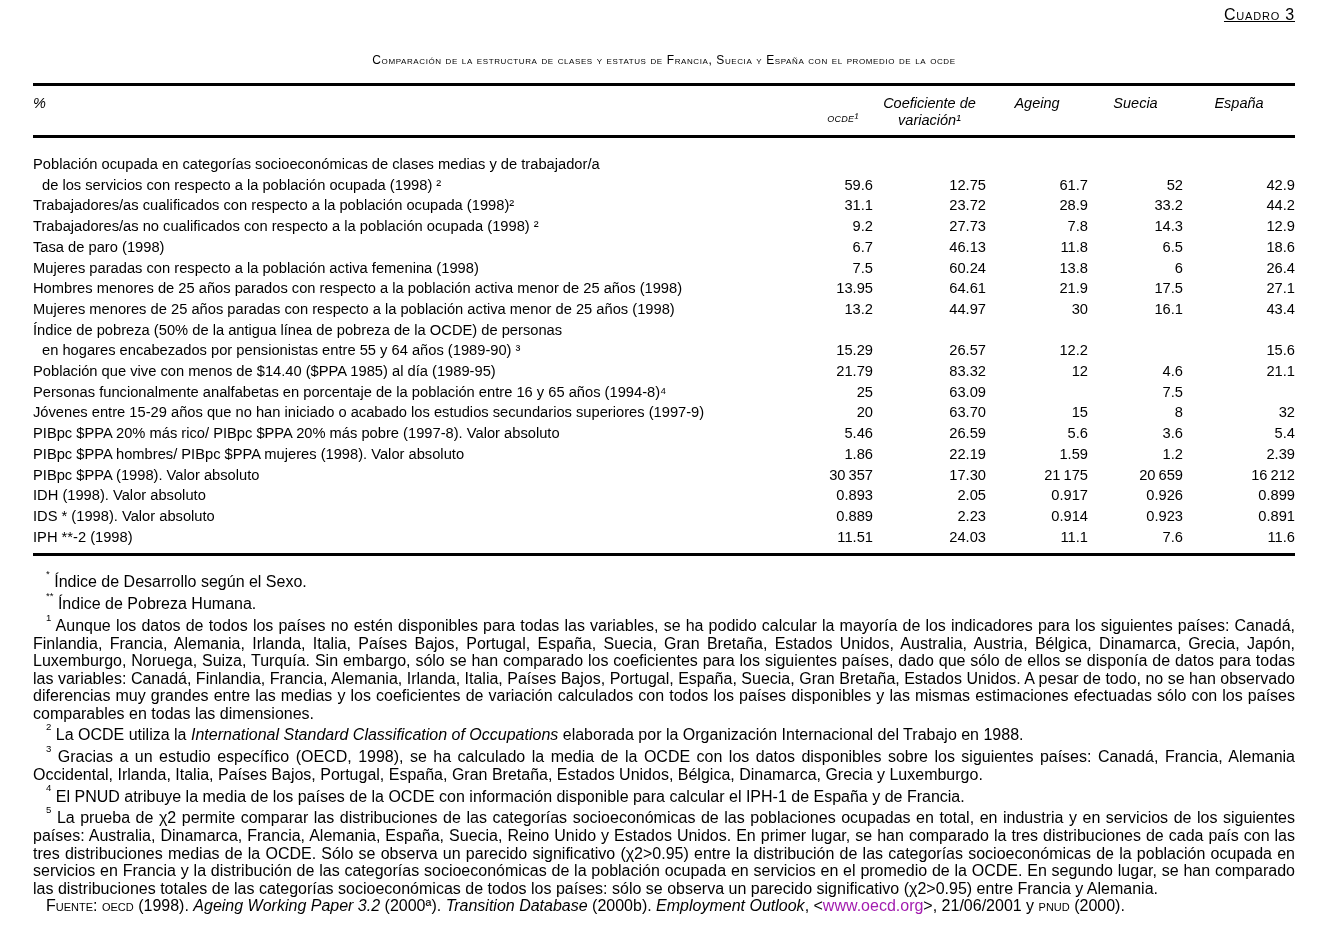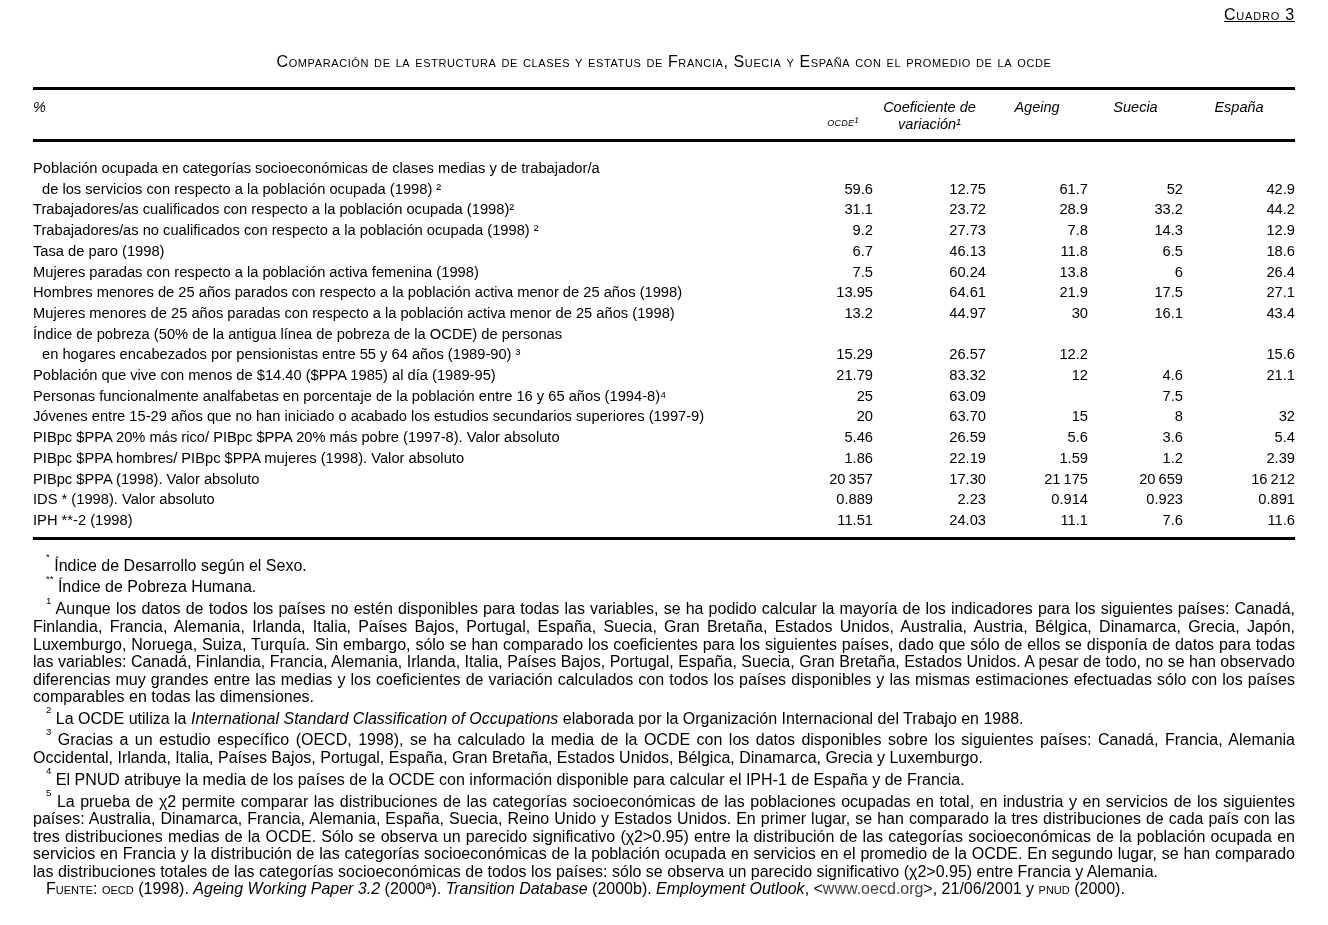--- a/index.html
+++ b/index.html
@@ -2,21 +2,21 @@
 <html><head>
 <meta charset="utf-8">
 <style>
   html, body { margin:0; padding:0; background:#ffffff; color:#000; }
   body { width:1328px; height:925px; overflow:hidden;
          font-family:"Liberation Sans","DejaVu Sans",sans-serif; }
   .page { padding:6px 33px 0 33px; }
 
   .title { text-align:right; font-variant:small-caps; font-size:16px;
            letter-spacing:0.8px;text-decoration:underline; }
-  .subtitle { text-align:center; font-variant:small-caps; font-size:16px;
+  .subtitle { text-align:center; font-variant:small-caps; font-size:12px;
               letter-spacing:0.6px; margin-top:29px; }
 
   table.cuadro { width:100%; table-layout:fixed; border-collapse:collapse;
                  margin-top:16px; border-top:3px solid #000; border-bottom:3px solid #000; }
   thead { border-bottom:3px solid #000; }
   th { font-weight:normal; font-style:italic; font-size:14.5px;
        vertical-align:top; padding:9px 0 7px 0; line-height:16.5px; }
   th.lblcol { text-align:left; }
   th.numcol { text-align:center; }
   th.sc { font-size:12.5px; padding-top:24px; letter-spacing:0.3px; }
@@ -28,21 +28,21 @@
   td.lbl { text-align:left; }
   td.lbl.indent { padding-left:9px; }
   td.num { text-align:right; }
 
   .notes { margin-top:13px; font-size:16px; line-height:17.5px; }
   .notes p { margin:0; text-indent:13px; text-align:justify; }
   .notes p.short { text-align:left; }
   .notes sup { font-size:60%; position:relative; top:-0.45em; }
   .it { font-style:italic; }
   .sc { font-variant:small-caps; }
-  .link { color:#404040;margin-top:32px; }
+  .link { color:#a21caf;margin-top:32px; }
 </style>
 </head>
 <body>
 
 <div class="page">
 
   <div class="title">Cuadro 3</div>
   <div class="subtitle">Comparación de la estructura de clases y estatus de Francia, Suecia y España con el promedio de la ocde</div>
 
   <table class="cuadro">
@@ -180,25 +180,33 @@
         <tr>
       <td class="lbl">PIBpc $PPA hombres/ PIBpc $PPA mujeres (1998). Valor absoluto</td>
       <td class="num">1.86</td>
       <td class="num">22.19</td>
       <td class="num">1.59</td>
       <td class="num">1.2</td>
       <td class="num">2.39</td>
     </tr>
         <tr>
       <td class="lbl">PIBpc $PPA (1998). Valor absoluto</td>
-      <td class="num">20 357</td>
+      <td class="num">30 357</td>
       <td class="num">17.30</td>
       <td class="num">21 175</td>
       <td class="num">20 659</td>
       <td class="num">16 212</td>
+    </tr>
+        <tr>
+      <td class="lbl">IDH (1998). Valor absoluto</td>
+      <td class="num">0.893</td>
+      <td class="num">2.05</td>
+      <td class="num">0.917</td>
+      <td class="num">0.926</td>
+      <td class="num">0.899</td>
     </tr>
         <tr>
       <td class="lbl">IDS * (1998). Valor absoluto</td>
       <td class="num">0.889</td>
       <td class="num">2.23</td>
       <td class="num">0.914</td>
       <td class="num">0.923</td>
       <td class="num">0.891</td>
     </tr>
         <tr>

